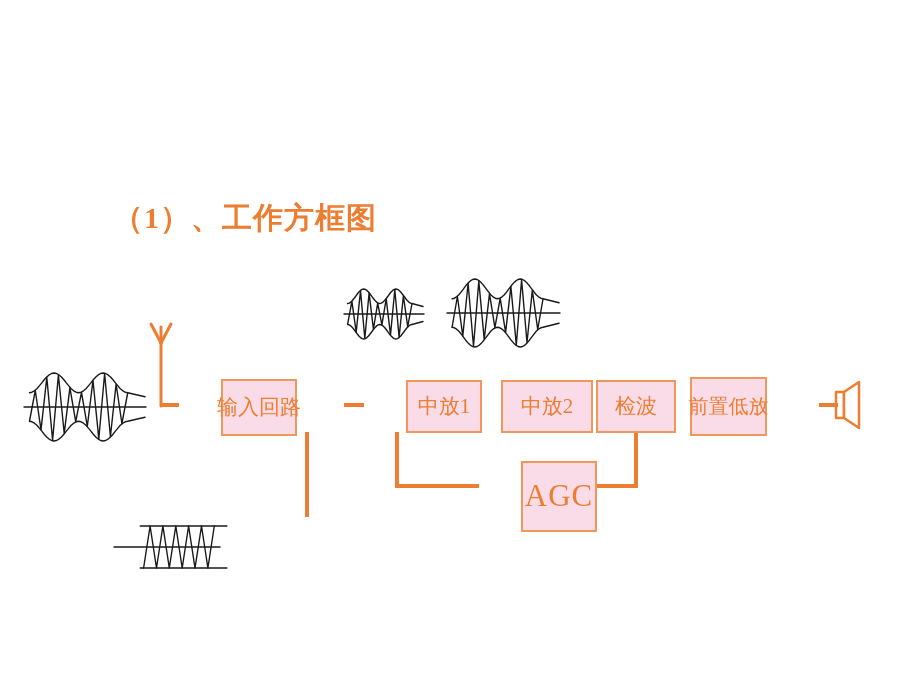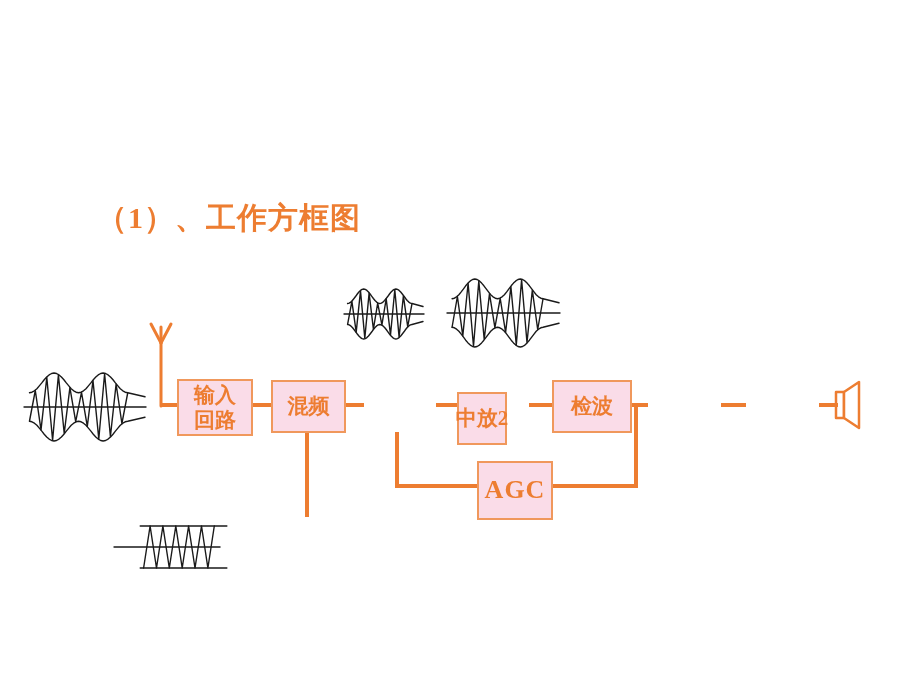--- a/index.html
+++ b/index.html
@@ -6,31 +6,31 @@
     --accent-orange:#ED7D31;
     --block-border:#F0985C;
     --block-fill:#FADCE8;
     --waveform-black:#1A1A1A;
     --background:#FFFFFF;
   }
   html,body{margin:0;padding:0;background:var(--background);}
   body{font-family:"Liberation Serif","DejaVu Serif",serif;}
   .slide{position:relative;width:920px;height:690px;background:var(--background);overflow:hidden;}
   .slide-title{
-    position:absolute;left:97px;top:198px;
+    position:absolute;left:113px;top:198px;
     font-size:30px;font-weight:bold;color:var(--accent-orange);
     letter-spacing:1px;white-space:nowrap;
   }
   .block{
     position:absolute;box-sizing:border-box;
     background:var(--block-fill);
     border:2.5px solid var(--block-border);
-    display:flex;flex-direction:column;align-items:center;justify-content:center;
-    color:var(--accent-orange);font-weight:bold;font-size:21px;line-height:1.18;
-    text-align:center;white-space:nowrap;
+    display:flex;flex-direction:row;align-items:center;justify-content:center;
+    color:var(--accent-orange);font-weight:normal;font-size:21px;line-height:1.18;
+    text-align:center;white-space:nowrap;margin-left:44px;
   }
   .block span{display:block;}
   .h-line{position:absolute;height:4px;background:var(--accent-orange);}
   .v-line{position:absolute;width:4px;background:var(--accent-orange);}
   .wave line,.wave path,.wave polyline{
     stroke:var(--waveform-black);fill:none;stroke-width:1.4;
     stroke-linecap:round;stroke-linejoin:round;
   }
   .orange-icon line,.orange-icon path,.orange-icon polygon,.orange-icon rect{
     stroke:var(--accent-orange);stroke-width:3;stroke-linecap:round;stroke-linejoin:round;
@@ -94,33 +94,37 @@
   <div class="v-line" style="left:395px;top:432px;height:56px;"></div>
   <div class="h-line" style="left:395px;top:484px;width:84px;"></div>
   <div class="h-line" style="left:550px;top:484px;width:88px;"></div>
   <div class="v-line" style="left:634px;top:404px;height:84px;"></div>
 
   <div class="block" style="left:177px;top:379px;width:76px;height:57px;">
     <span>输入</span>
     <span>回路</span>
   </div>
 
-  <div class="block" style="left:271px;top:380px;width:75px;height:53px;">
-    <span>混频</span>
+
+  <div class="block" style="left:362px;top:380px;width:76px;height:53px;">
+    <span>中放1</span>
   </div>
 
-
-  <div class="block" style="left:457px;top:392px;width:50px;height:53px;">
+  <div class="block" style="left:457px;top:380px;width:92px;height:53px;">
     <span>中放2</span>
   </div>
 
   <div class="block" style="left:552px;top:380px;width:80px;height:53px;">
     <span>检波</span>
   </div>
 
+  <div class="block" style="left:646px;top:377px;width:77px;height:59px;font-size:20px;">
+    <span>前置</span>
+    <span>低放</span>
+  </div>
 
 
-  <div class="block" style="left:477px;top:461px;width:76px;height:59px;font-size:26px;letter-spacing:1px;">
+  <div class="block" style="left:477px;top:461px;width:76px;height:71px;font-size:31px;letter-spacing:1px;">
     <span>AGC</span>
   </div>
 
 
 </div>
 
 </body></html>

